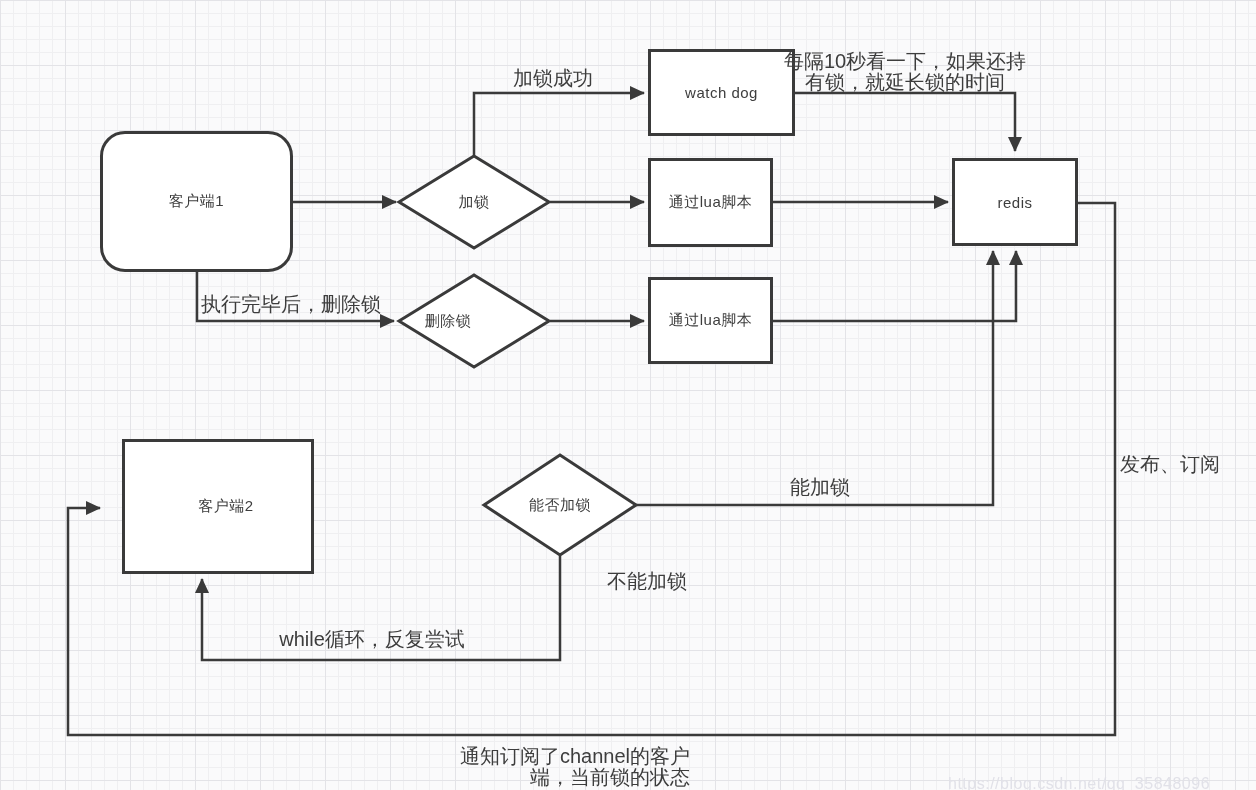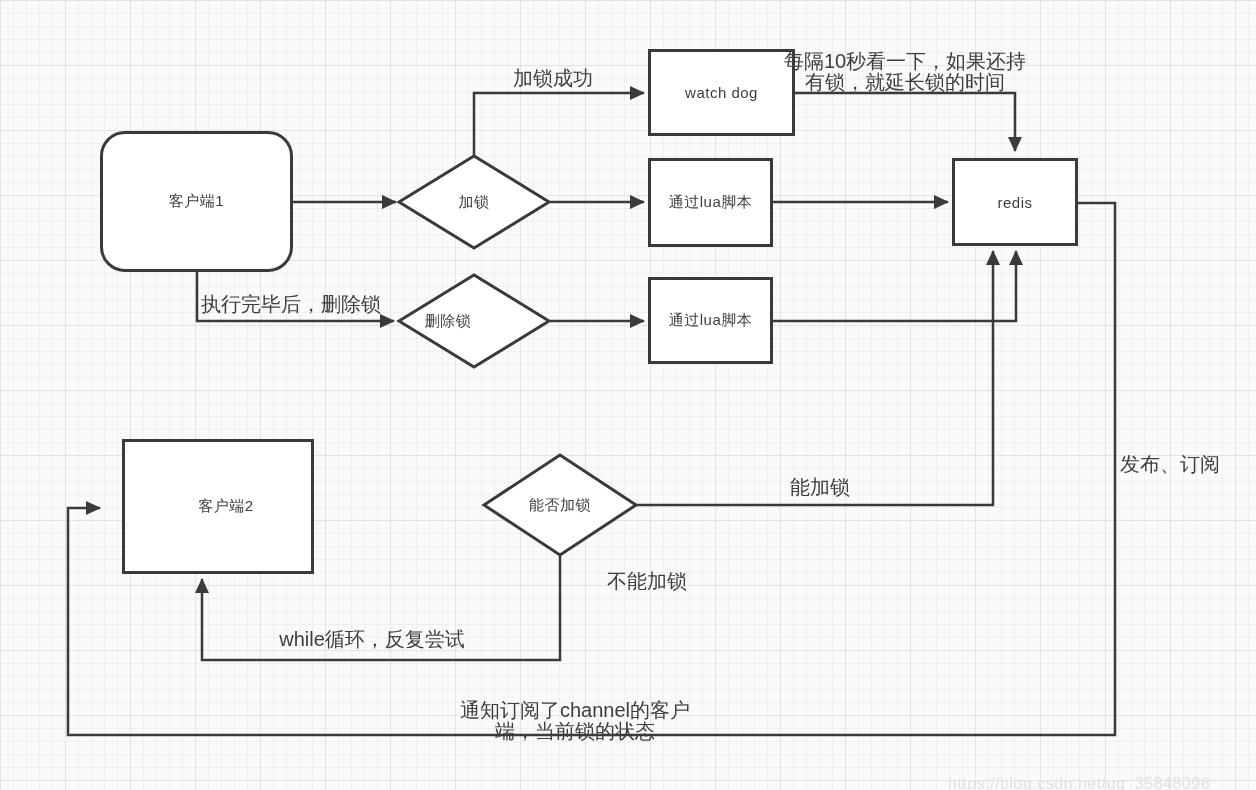--- a/index.html
+++ b/index.html
@@ -104,18 +104,18 @@
 <div class="lbl" style="left:291px;top:304px;">执行完毕后，删除锁</div>
 
 <div class="lbl" style="left:820px;top:487px;">能加锁</div>
 
 <div class="lbl" style="left:600px;top:581px;margin-left:47px;">不能加锁</div>
 
 <div class="lbl" style="left:372px;top:639px;">while循环，反复尝试</div>
 
 <div class="lbl" style="left:1170px;top:464px;">发布、订阅</div>
 
-<div class="lbl-block" style="left:575px;top:700px;">
+<div class="lbl-block" style="left:575px;top:746px;text-align:right;">
   <div>通知订阅了channel的客户</div>
   <div>端，当前锁的状态</div>
 </div>
 
 <div class="watermark">https://blog.csdn.net/qq_35848096</div>
 
 </body></html>

